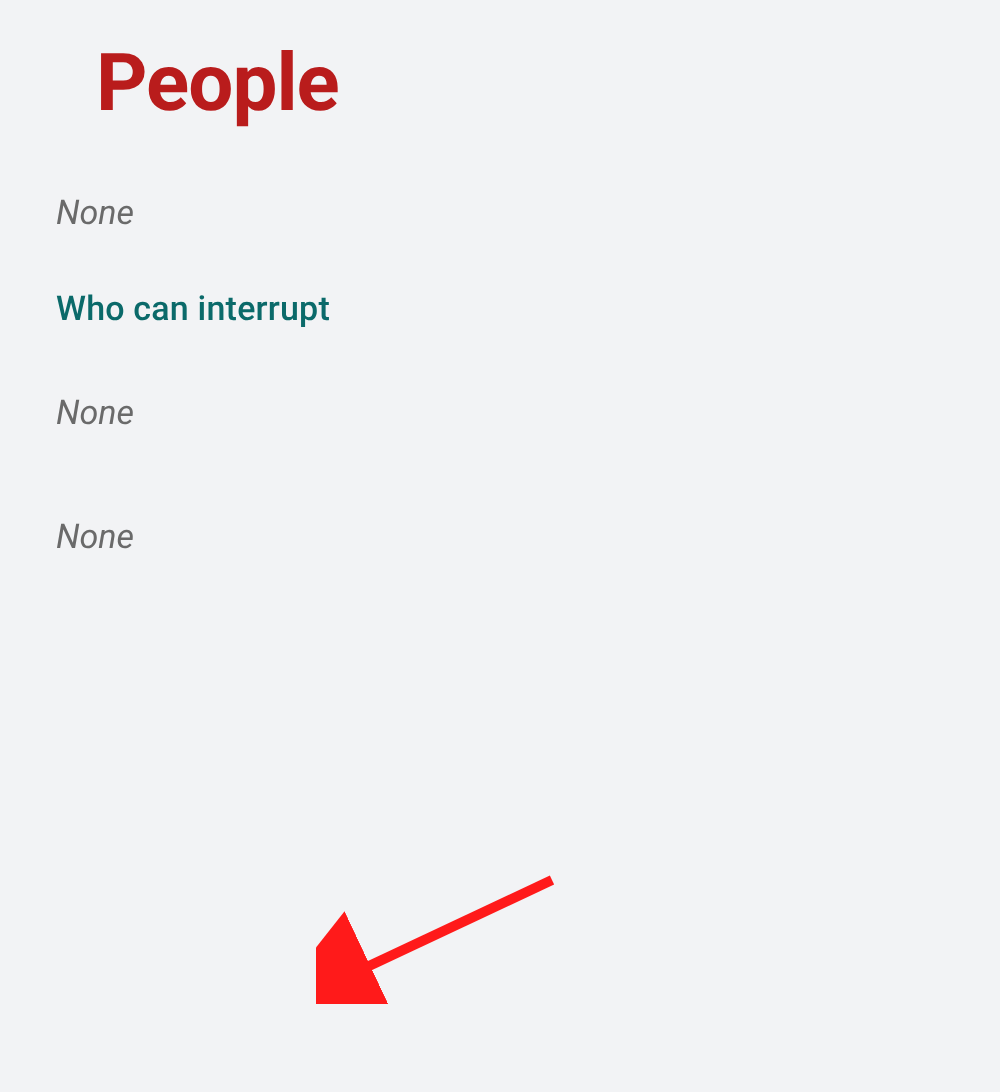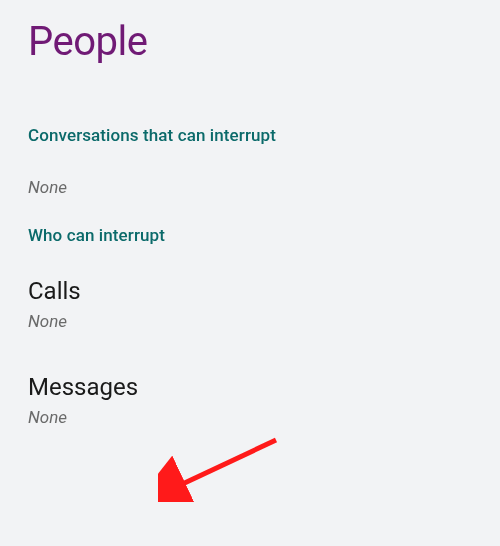--- a/index.html
+++ b/index.html
@@ -9,24 +9,25 @@
       background: #f2f3f5;
       font-family: 'Roboto', 'Segoe UI', Arial, sans-serif;
       overflow: hidden;
       position: relative;
     }
     .container {
       padding: 0 28px;
     }
     .page-title {
       font-size: 40px;
-      font-weight: 400;
-      color: #701a75;
+      font-weight: 700;
+      color: #b91c1c;
       padding-top: 18px;
       letter-spacing: -0.5px;
+      margin-left: 20px;
     }
     .section-header {
       font-size: 17px;
       font-weight: 500;
       color: #0b6a6a;
       margin-top: 60px;
       letter-spacing: 0.1px;
     }
     .section-header.second {
       margin-top: 28px;
@@ -56,35 +57,32 @@
       top: 432px;
       pointer-events: none;
     }
   </style>
 </head>
 <body>
 
 <div class="container">
   <h1 class="page-title">People</h1>
 
-  <div class="section-header">Conversations that can interrupt</div>
 
   <div class="setting-item">
     <div class="setting-value">None</div>
   </div>
 
   <div class="section-header second">Who can interrupt</div>
 
   <div class="setting-item">
-    <div class="setting-title">Calls</div>
     <div class="setting-value">None</div>
   </div>
 
   <div class="setting-item tight">
-    <div class="setting-title">Messages</div>
     <div class="setting-value">None</div>
   </div>
 </div>
 
 <svg class="annotation-arrow" width="130" height="70" viewBox="0 0 130 70">
   <defs>
     <marker id="arrowhead" markerWidth="12" markerHeight="12" refX="2" refY="6" orient="auto">
       <polygon points="0 0, 12 6, 0 12" fill="#ff1a1a"></polygon>
     </marker>
   </defs>

